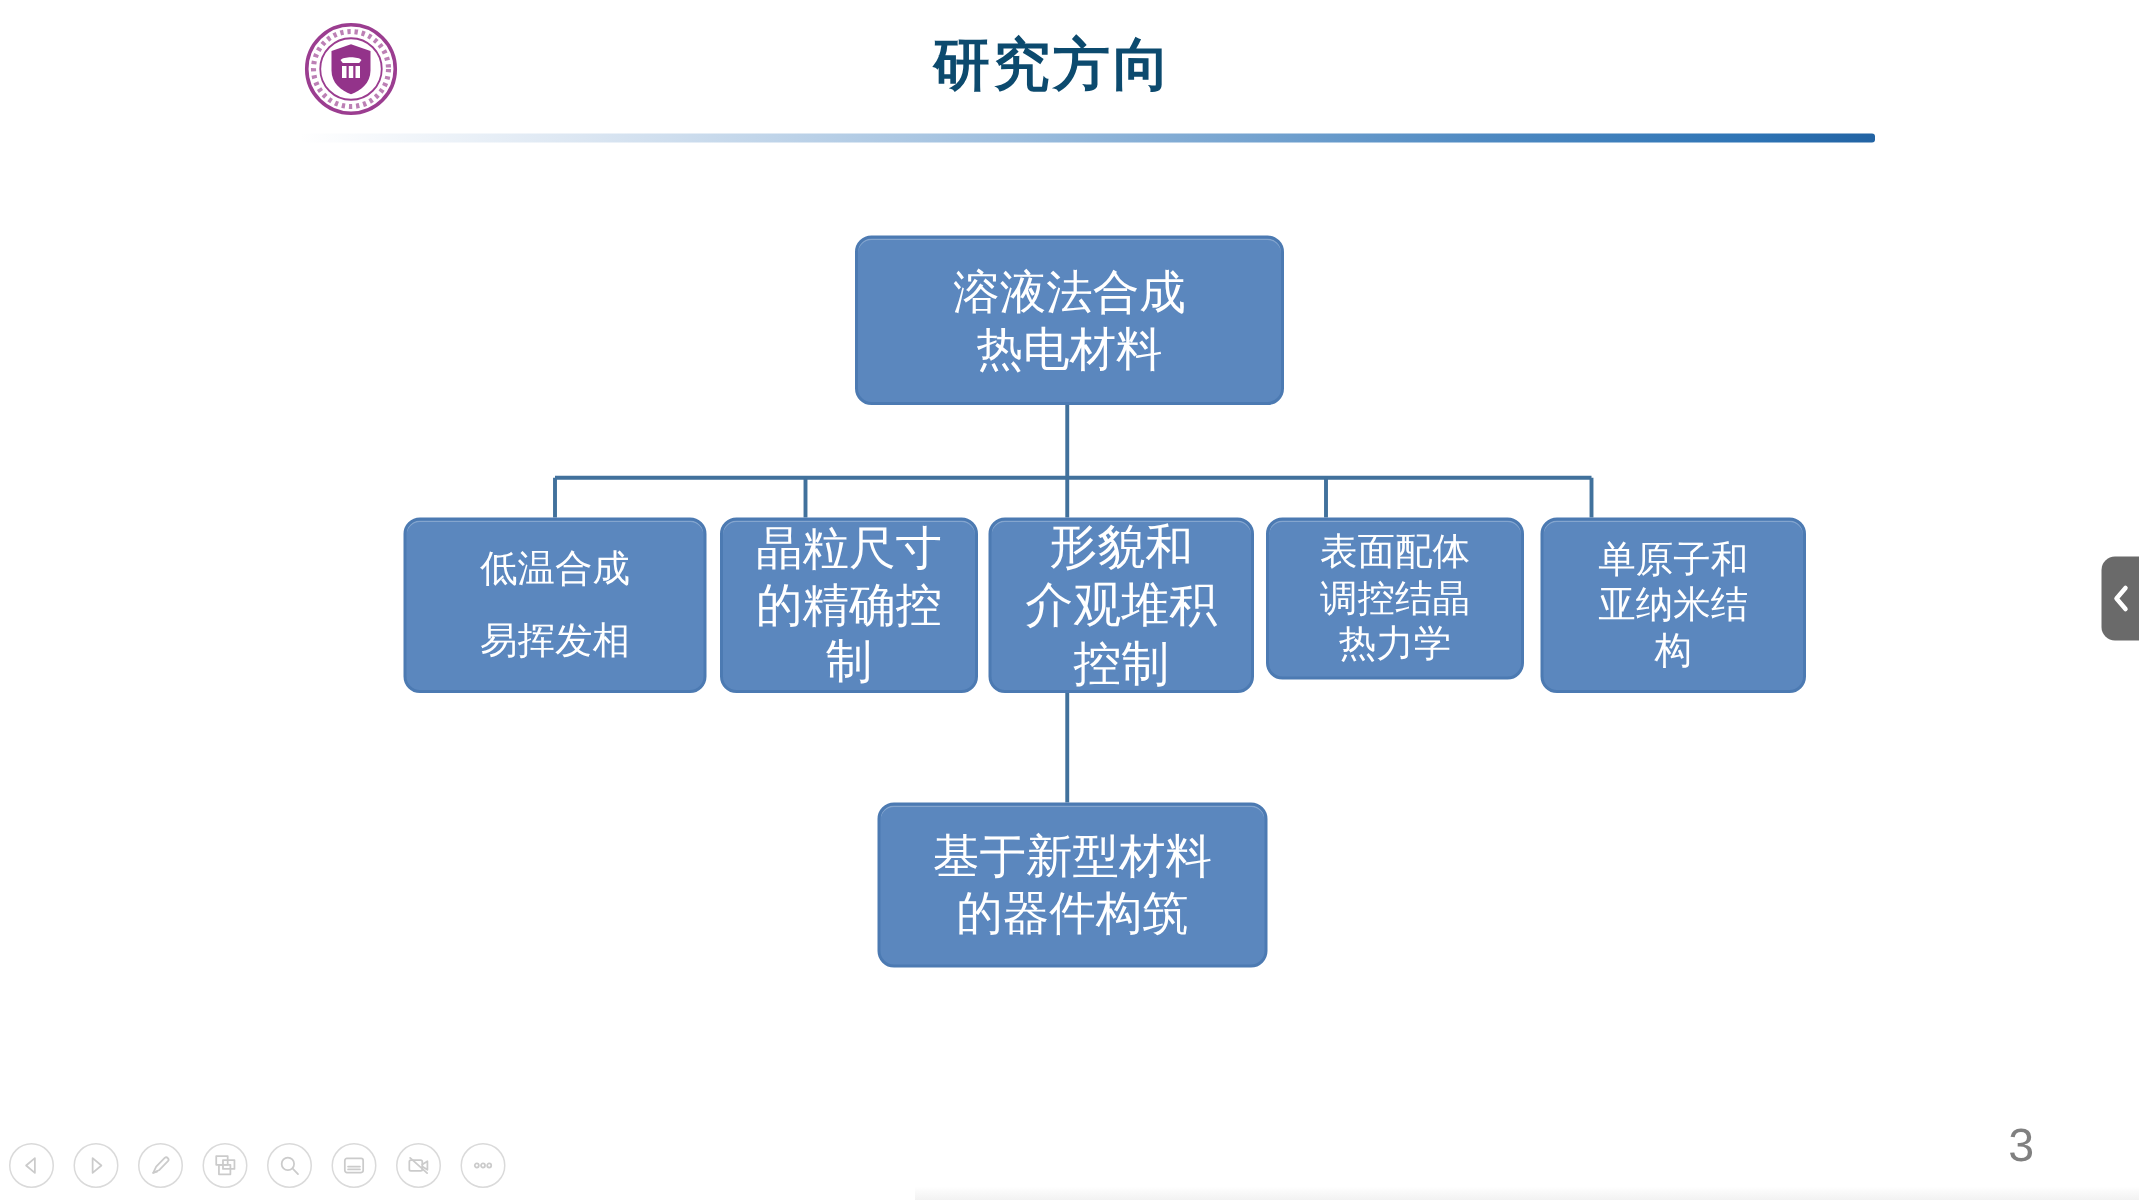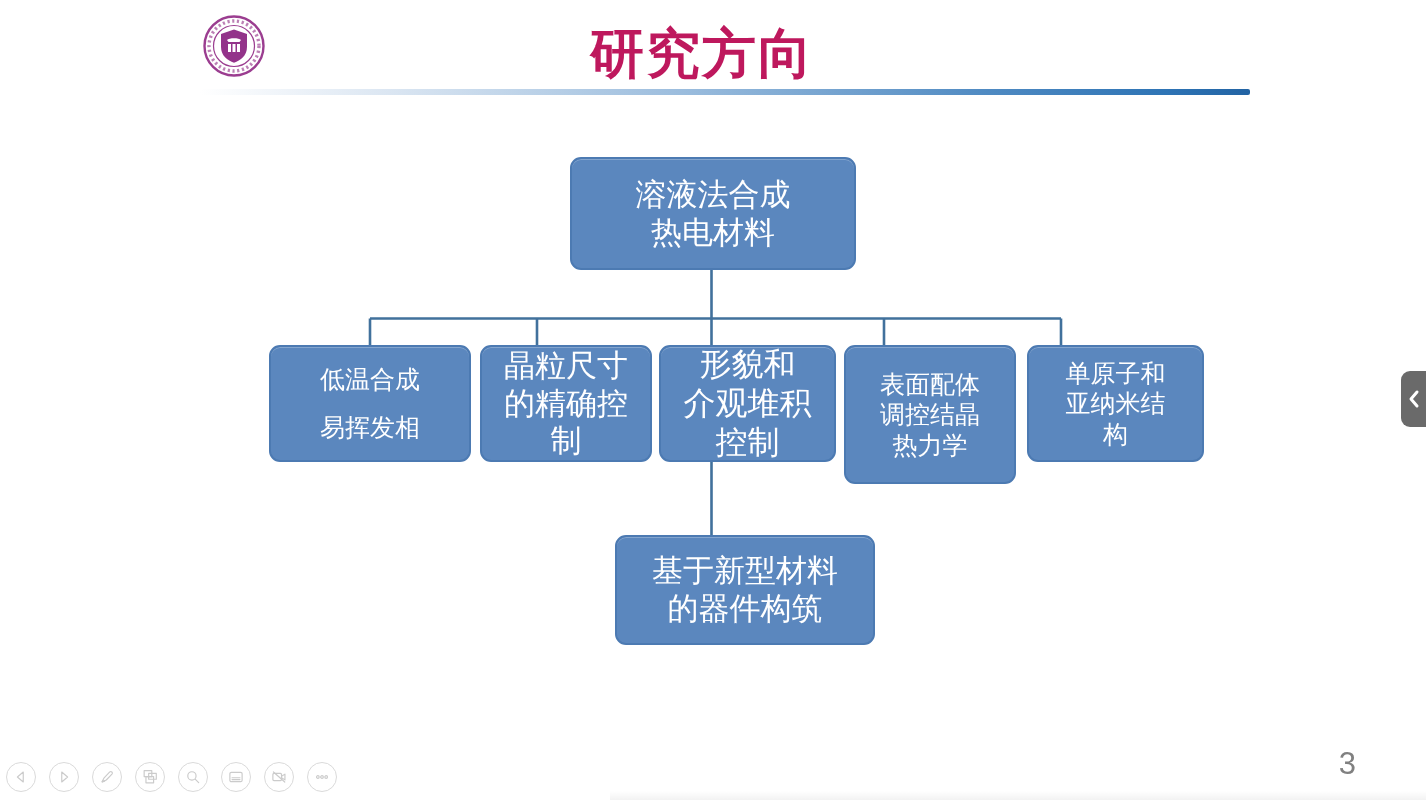--- a/index.html
+++ b/index.html
@@ -4,39 +4,39 @@
 <style>
   html,body{margin:0;padding:0;background:#ffffff;}
   #stage{
     position:relative;width:1426px;height:800px;background:#ffffff;overflow:hidden;
     font-family:"Liberation Sans","DejaVu Sans",sans-serif;
   }
   
   .logo{position:absolute;left:202px;top:14px;width:64px;height:64px;}
   .slide-title{
     position:absolute;left:702px;top:18px;transform:translateX(-50%);
-    font-size:54px;font-weight:900;color:#be185d;letter-spacing:2px;white-space:nowrap;
+    font-size:38px;font-weight:900;color:#0c4a6e;letter-spacing:2px;white-space:nowrap;
   }
   .title-rule{
     position:absolute;left:200px;top:89px;width:1050px;height:6px;border-radius:2px;
     background:linear-gradient(to right,#ffffff 0%,#dbe6f2 18%,#9dbede 45%,#4f8ac2 75%,#2e74b5 92%,#2263a3 100%);
   }
   
   .box{
     position:absolute;background:#5b87be;border:2px solid #4c7ab2;border-radius:11px;
     color:#ffffff;display:flex;align-items:center;justify-content:center;text-align:center;
     white-space:pre-line;box-sizing:border-box;box-shadow:inset 0 1px 0 rgba(255,255,255,.25);
   }
   .box-root  {left:570px;top:157px;width:286px;height:113px;font-size:31px;line-height:1.22;}
   .box-c0    {left:269px;top:345px;width:202px;height:117px;font-size:25px;line-height:1.9;}
   .box-c1    {left:480px;top:345px;width:172px;height:117px;font-size:31px;line-height:1.22;}
   .box-c2    {left:659px;top:345px;width:177px;height:117px;font-size:32px;line-height:1.22;}
-  .box-c3    {left:844px;top:345px;width:172px;height:139px;font-size:25px;line-height:1.22;}
+  .box-c3    {left:844px;top:345px;width:172px;height:108px;font-size:25px;line-height:1.22;}
   .box-c4    {left:1027px;top:345px;width:177px;height:117px;font-size:25px;line-height:1.22;text-align:center;}
-  .box-leaf  {left:585px;top:535px;width:260px;height:110px;font-size:31px;line-height:1.22;margin-left:30px;}
+  .box-leaf  {left:585px;top:535px;width:260px;height:110px;font-size:31px;line-height:1.22;}
   #connectors{position:absolute;left:0;top:0;width:1426px;height:800px;pointer-events:none;}
   
   .side-tab{
     position:absolute;right:0;top:371px;width:25px;height:56px;background:#6a6a6a;
     border-radius:9px 0 0 9px;display:flex;align-items:center;justify-content:center;cursor:pointer;
   }
   
   .toolbar{position:absolute;left:6px;bottom:8px;display:flex;gap:13px;}
   .tb-btn{
     width:30px;height:30px;border-radius:50%;border:1.6px solid #dadada;background:rgba(255,255,255,.6);

